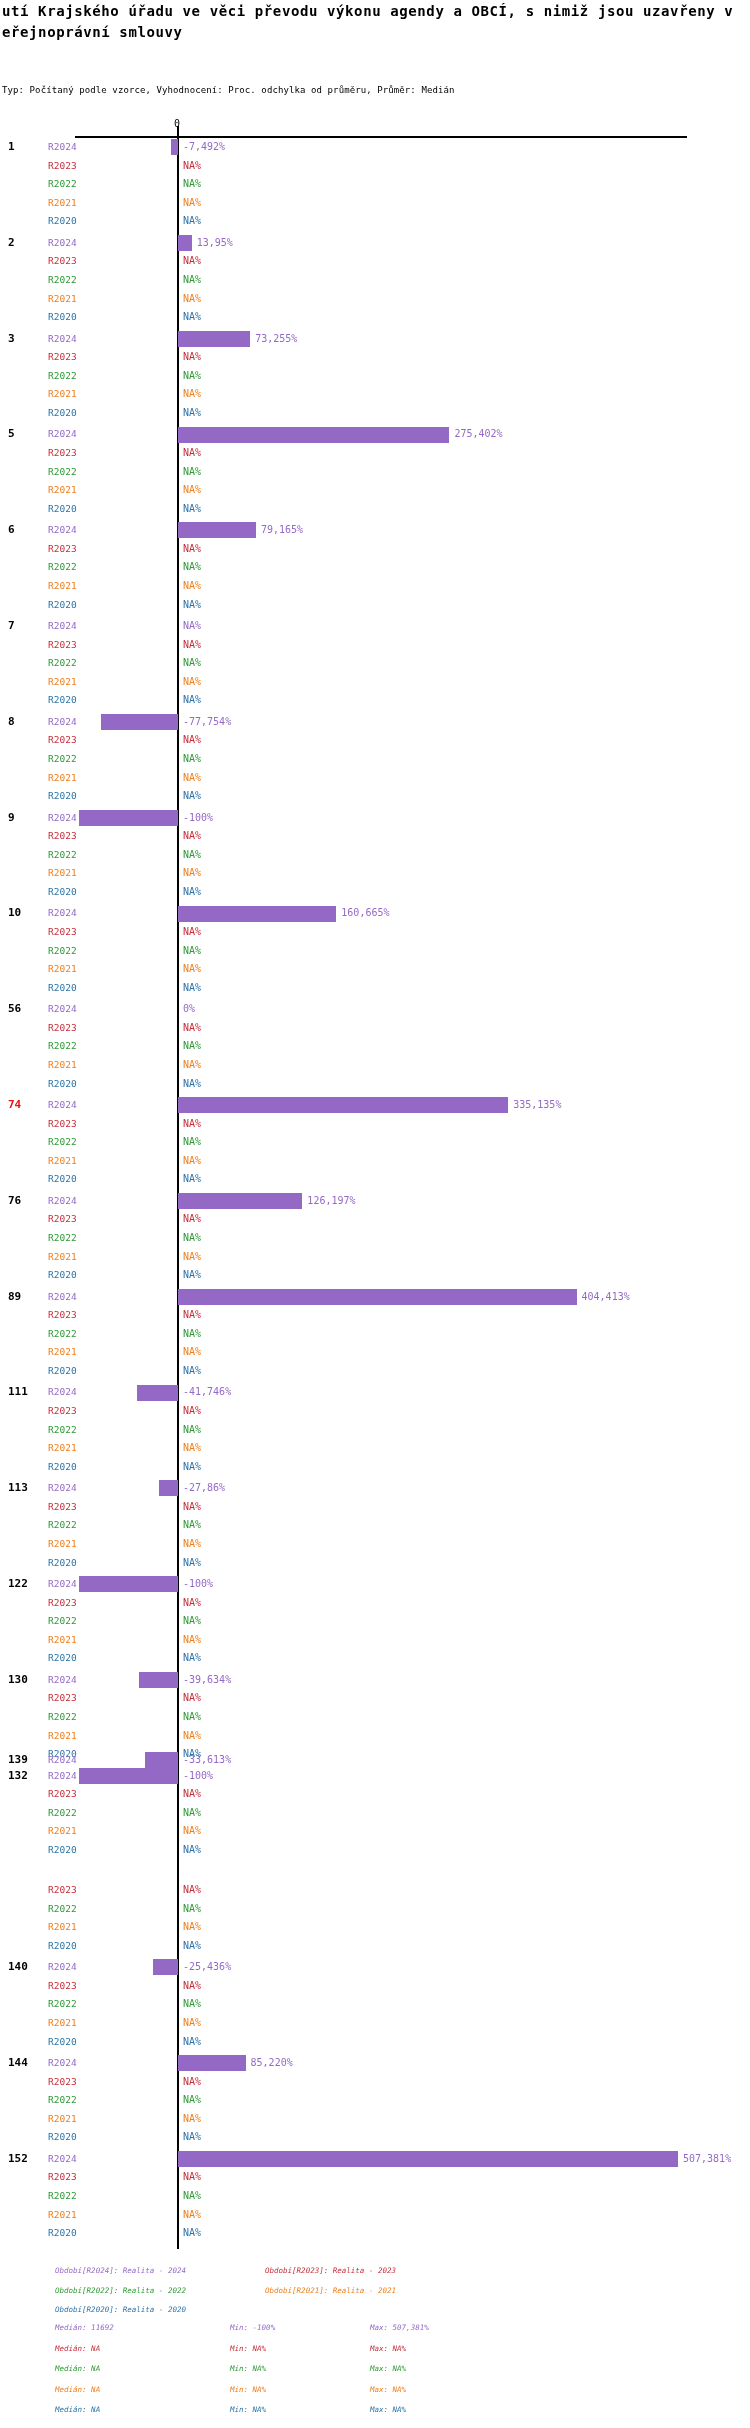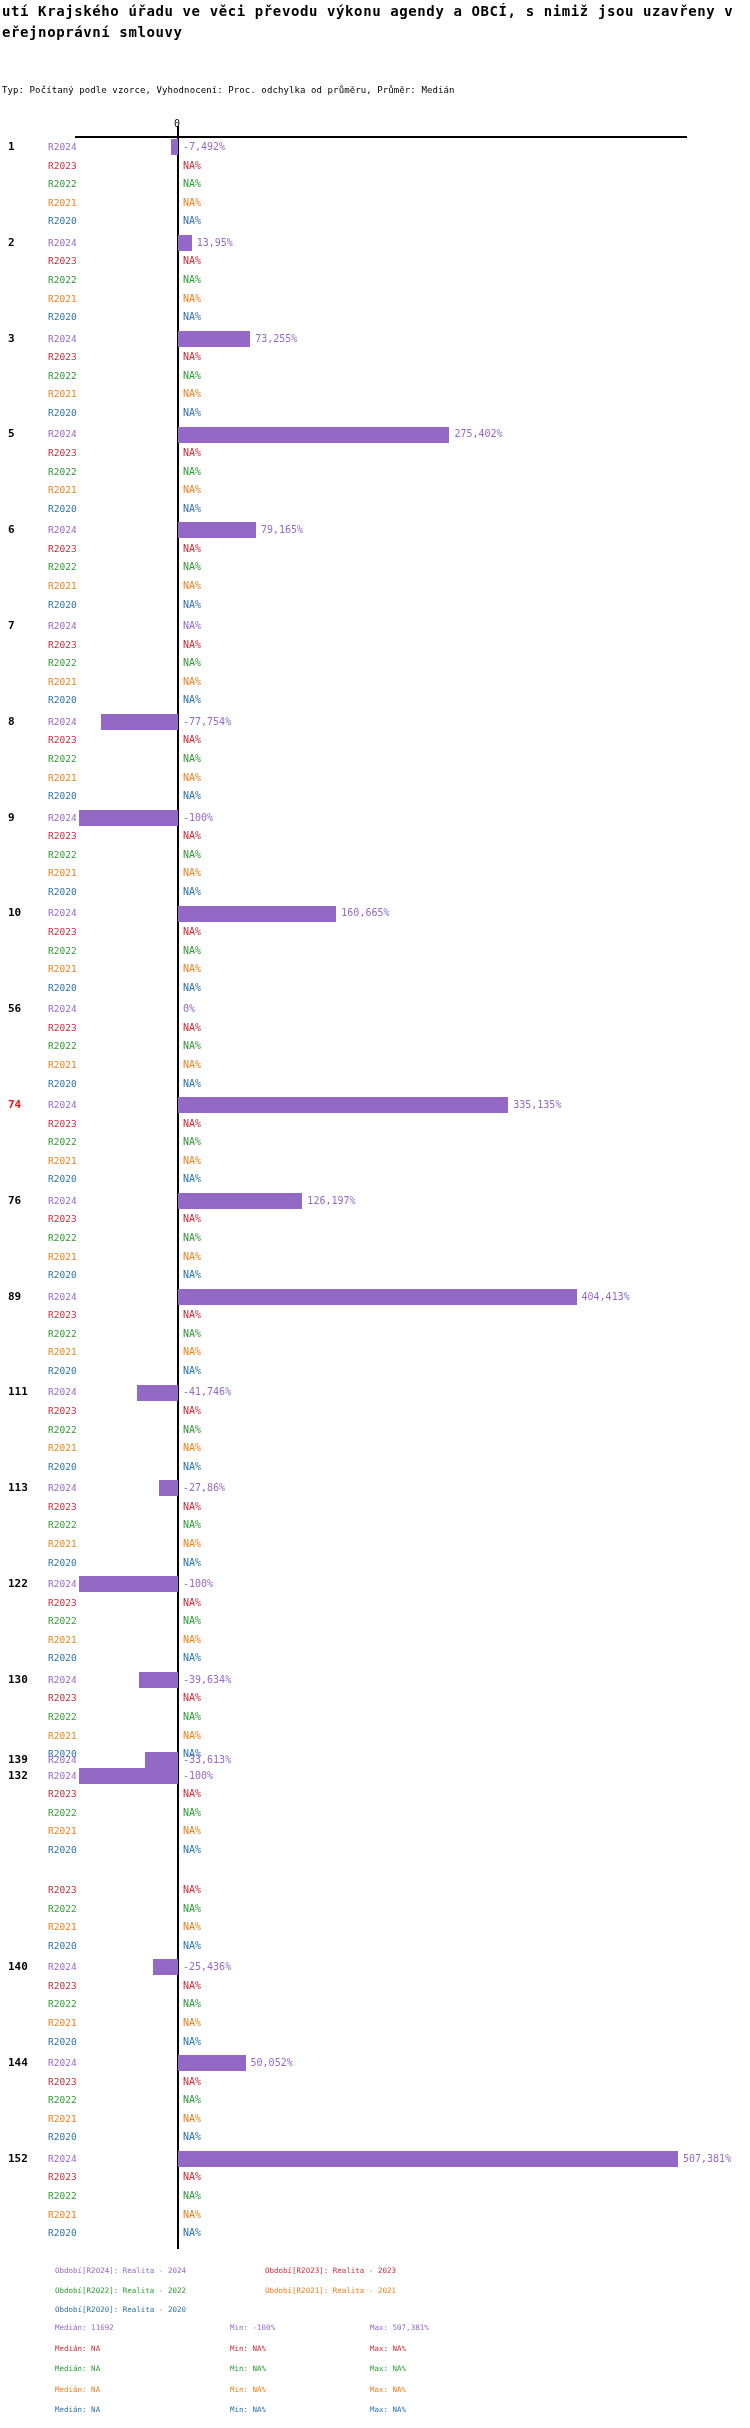--- a/index.html
+++ b/index.html
@@ -11,21 +11,21 @@
   #meta{position:absolute;left:2px;top:84px;font-size:9px;line-height:12px;
         letter-spacing:0.1px;white-space:nowrap;}
   .axis{position:absolute;background:#000;}
   #zero-label{position:absolute;left:165px;top:118px;width:24px;text-align:center;
         font-size:10px;line-height:12px;}
   .chart-row{position:absolute;left:0;width:750px;height:18.6px;}
   .gnum{position:absolute;left:8px;top:0;font-size:11px;font-weight:bold;line-height:18.6px;white-space:nowrap;}
   .slabel{position:absolute;left:48px;top:0;font-size:9.5px;line-height:18.6px;white-space:nowrap;}
   .bar{position:absolute;top:1.3px;height:16px;}
   .vlabel{position:absolute;top:0;font-size:10px;line-height:18.6px;white-space:nowrap;}
-  .legend-item{position:absolute;font-size:7.5px;line-height:10px;white-space:nowrap;}
+  .legend-item{position:absolute;font-size:7.5px;line-height:10px;white-space:nowrap;font-style:italic;}
 </style>
 </head>
 <body>
 
 <div id="page">
 
   <div id="title">
     <div class="title-line">utí Krajského úřadu ve věci převodu výkonu agendy a OBCÍ, s nimiž jsou uzavřeny v</div>
     <div class="title-line">eřejnoprávní smlouvy</div>
   </div>
@@ -472,21 +472,21 @@
         <div class="vlabel" style="left: 183px; color: rgb(239, 127, 28);">NA%</div>
       </div>
       <div class="chart-row" style="top: 2032.6px;">
         <div class="slabel" style="color: rgb(45, 116, 169);">R2020</div>
         <div class="vlabel" style="left: 183px; color: rgb(45, 116, 169);">NA%</div>
       </div>
       <div class="chart-row" style="top: 2054px;">
         <div class="gnum" style="color: rgb(0, 0, 0);">144</div>
         <div class="slabel" style="color: rgb(148, 105, 198);">R2024</div>
         <div class="bar" style="background: rgb(148, 105, 198); width: 67.571px; left: 178px;"></div>
-        <div class="vlabel" style="left: 250.571px; color: rgb(148, 105, 198);">50,052%</div>
+        <div class="vlabel" style="left: 250.571px; color: rgb(148, 105, 198);">85,220%</div>
       </div>
       <div class="chart-row" style="top: 2072.6px;">
         <div class="slabel" style="color: rgb(198, 47, 58);">R2023</div>
         <div class="vlabel" style="left: 183px; color: rgb(198, 47, 58);">NA%</div>
       </div>
       <div class="chart-row" style="top: 2091.2px;">
         <div class="slabel" style="color: rgb(47, 154, 53);">R2022</div>
         <div class="vlabel" style="left: 183px; color: rgb(47, 154, 53);">NA%</div>
       </div>
       <div class="chart-row" style="top: 2109.8px;">

